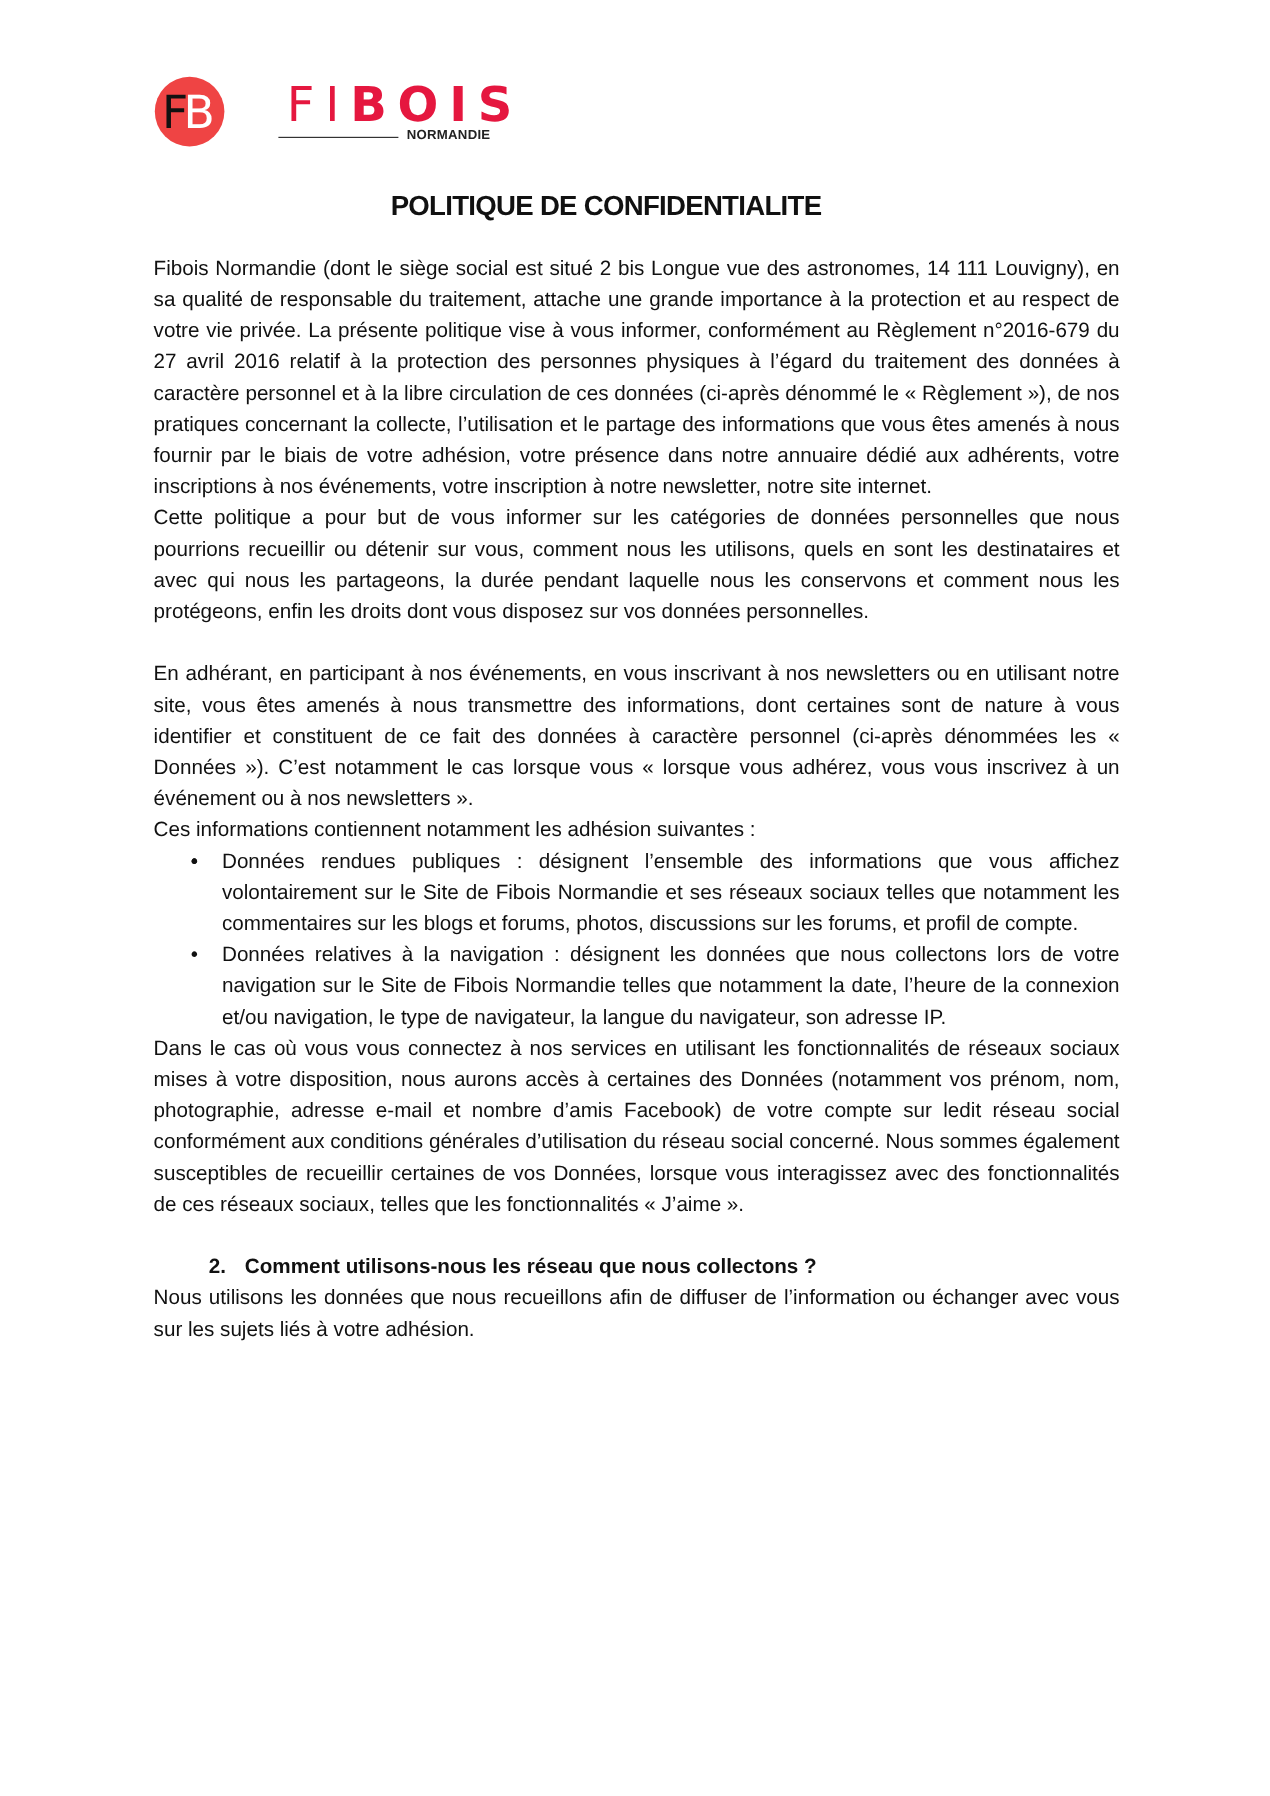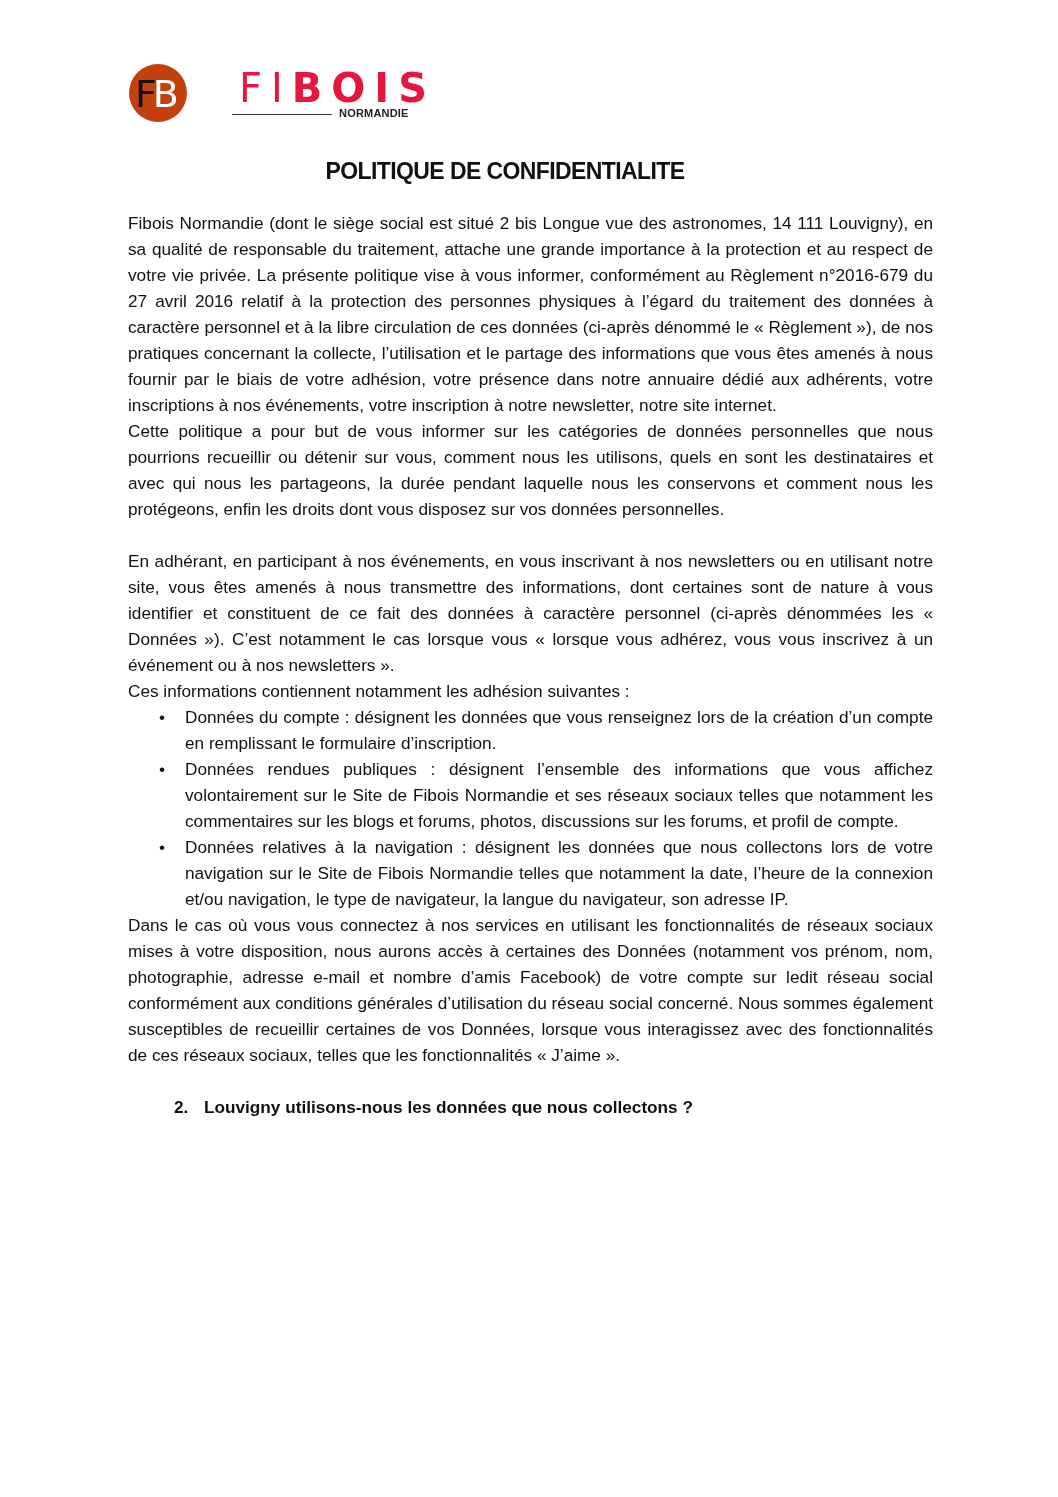--- a/index.html
+++ b/index.html
@@ -1,20 +1,20 @@
 <!DOCTYPE html>
 <html><head>
   <meta charset="utf-8">
   <style>
     html, body { margin: 0; padding: 0; background: #ffffff; }
     body { width: 1058px; height: 1497px; position: relative; overflow: hidden;
            font-family: "Liberation Sans", "DejaVu Sans", sans-serif; color: #111; }
     .logo { position: absolute; left: 129px; top: 62px; width: 265px; height: 60px; }
     .logo-circle { position: absolute; left: 0; top: 2px; width: 58px; height: 58px; border-radius: 50%;
-                   background: #c2410c; }
+                   background: #ef4444; }
     .logo-fb { position: absolute; left: 6px; top: 10px; font-family: "DejaVu Sans", sans-serif;
                font-size: 38px; line-height: 40px; letter-spacing: -4px; }
     .logo-fb .f { color: #111; font-weight: 400; }
     .logo-fb .b { color: #fff; font-weight: 400; }
     .logo-word { position: absolute; left: 66px; top: 4px; color: #e5173f;
                  font-family: "DejaVu Sans", sans-serif; font-size: 40px; line-height: 44px;
                  letter-spacing: 9px; font-weight: 400; margin-left: 44px; }
     .logo-word .bold { font-weight: 700; }
     .logo-line { position: absolute; left: 103px; top: 52px; width: 100px; height: 1px; background: #333; }
     .logo-sub { position: absolute; left: 210px; top: 45px; font-size: 11px; font-weight: 700;
@@ -49,21 +49,22 @@
 <div class="title">POLITIQUE DE CONFIDENTIALITE</div>
 
 <div class="doc">
   <p>Fibois Normandie (dont le siège social est situé 2 bis Longue vue des astronomes, 14 111 Louvigny), en sa qualité de responsable du traitement, attache une grande importance à la protection et au respect de votre vie privée. La présente politique vise à vous informer, conformément au Règlement n°2016-679 du 27 avril 2016 relatif à la protection des personnes physiques à l’égard du traitement des données à caractère personnel et à la libre circulation de ces données (ci-après dénommé le « Règlement »), de nos pratiques concernant la collecte, l’utilisation et le partage des informations que vous êtes amenés à nous fournir par le biais de votre adhésion, votre présence dans notre annuaire dédié aux adhérents, votre inscriptions à nos événements, votre inscription à notre newsletter, notre site internet.</p>
   <p class="last-left">Cette politique a pour but de vous informer sur les catégories de données personnelles que nous pourrions recueillir ou détenir sur vous, comment nous les utilisons, quels en sont les destinataires et avec qui nous les partageons, la durée pendant laquelle nous les conservons et comment nous les protégeons, enfin les droits dont vous disposez sur vos données personnelles.</p>
   <div class="gap"></div>
 
   <p>En adhérant, en participant à nos événements, en vous inscrivant à nos newsletters ou en utilisant notre site, vous êtes amenés à nous transmettre des informations, dont certaines sont de nature à vous identifier et constituent de ce fait des données à caractère personnel (ci-après dénommées les « Données »). C’est notamment le cas lorsque vous « lorsque vous adhérez, vous vous inscrivez à un événement ou à nos newsletters ».</p>
   <p>Ces informations contiennent notamment les adhésion suivantes :</p>
   <ul class="bul">
-    <li><span class="dot">•</span><span>Données du compte : désignent les données que vous renseignez lors de la création d’un compte en remplissant le formulaire d’inscription.</span></li>
+    <li><span class="dot">•</span></li>
     <li><span class="dot">•</span><span>Données rendues publiques : désignent l’ensemble des informations que vous affichez volontairement sur le Site de Fibois Normandie et ses réseaux sociaux telles que notamment les commentaires sur les blogs et forums, photos, discussions sur les forums, et profil de compte.</span></li>
     <li><span class="dot">•</span><span>Données relatives à la navigation : désignent les données que nous collectons lors de votre navigation sur le Site de Fibois Normandie telles que notamment la date, l’heure de la connexion et/ou navigation, le type de navigateur, la langue du navigateur, son adresse IP.</span></li>
   </ul>
   <p class="last-left">Dans le cas où vous vous connectez à nos services en utilisant les fonctionnalités de réseaux sociaux mises à votre disposition, nous aurons accès à certaines des Données (notamment vos prénom, nom, photographie, adresse e-mail et nombre d’amis Facebook) de votre compte sur ledit réseau social conformément aux conditions générales d’utilisation du réseau social concerné. Nous sommes également susceptibles de recueillir certaines de vos Données, lorsque vous interagissez avec des fonctionnalités de ces réseaux sociaux, telles que les fonctionnalités « J’aime ».</p>
   <div class="gap"></div>
 
-  <div class="heading"><span class="num">2.</span><span>Louvigny utilisons-nous les données que nous collectons ?</span></div>
+  <div class="heading"><span class="num">2.</span><span>Comment utilisons-nous les réseau que nous collectons ?</span></div>
+  <p class="last-left">Nous utilisons les données que nous recueillons afin de diffuser de l’information ou échanger avec vous sur les sujets liés à votre adhésion.</p>
 </div>
 
 </body></html>

